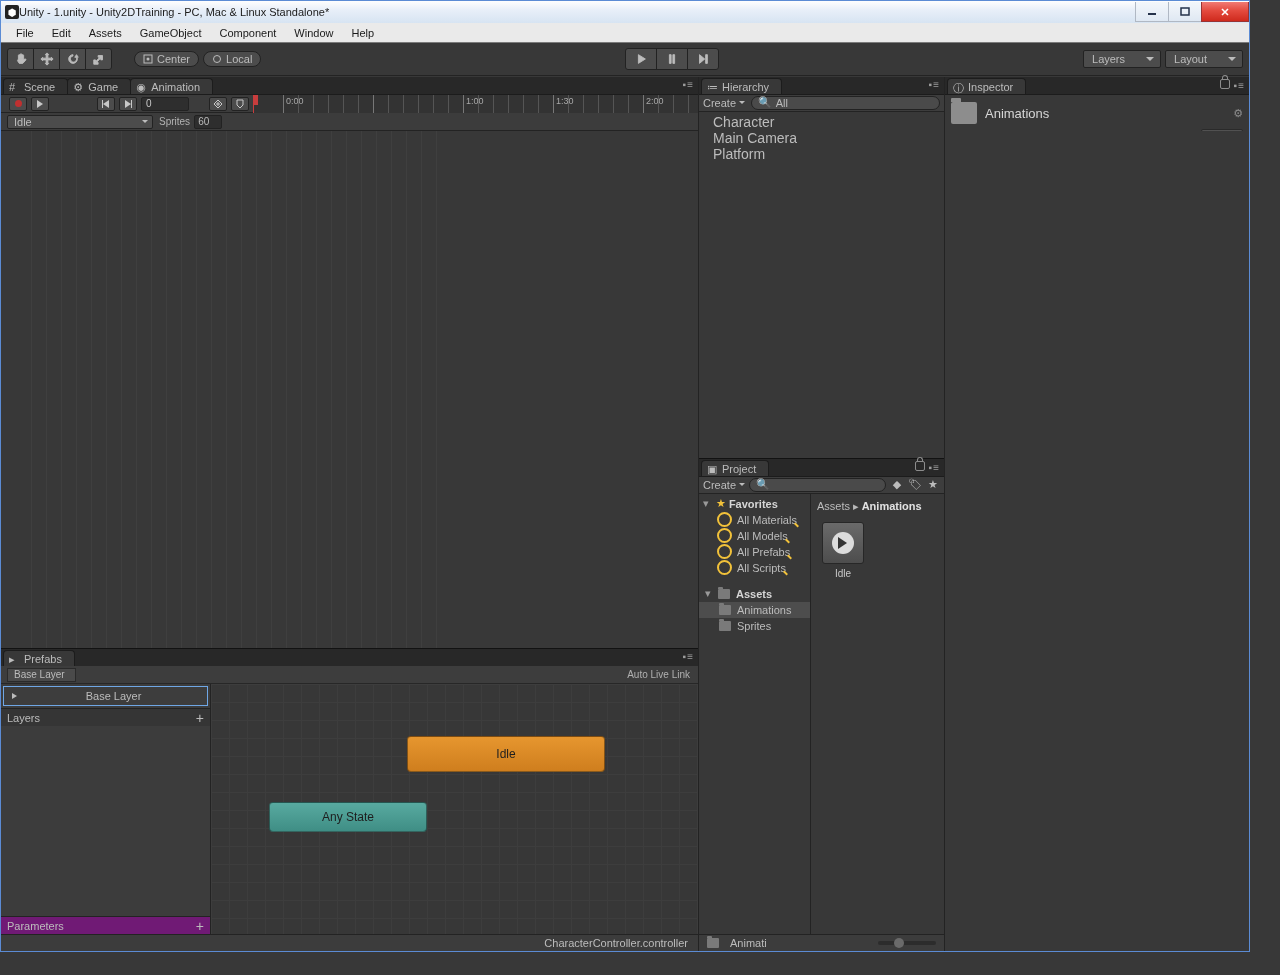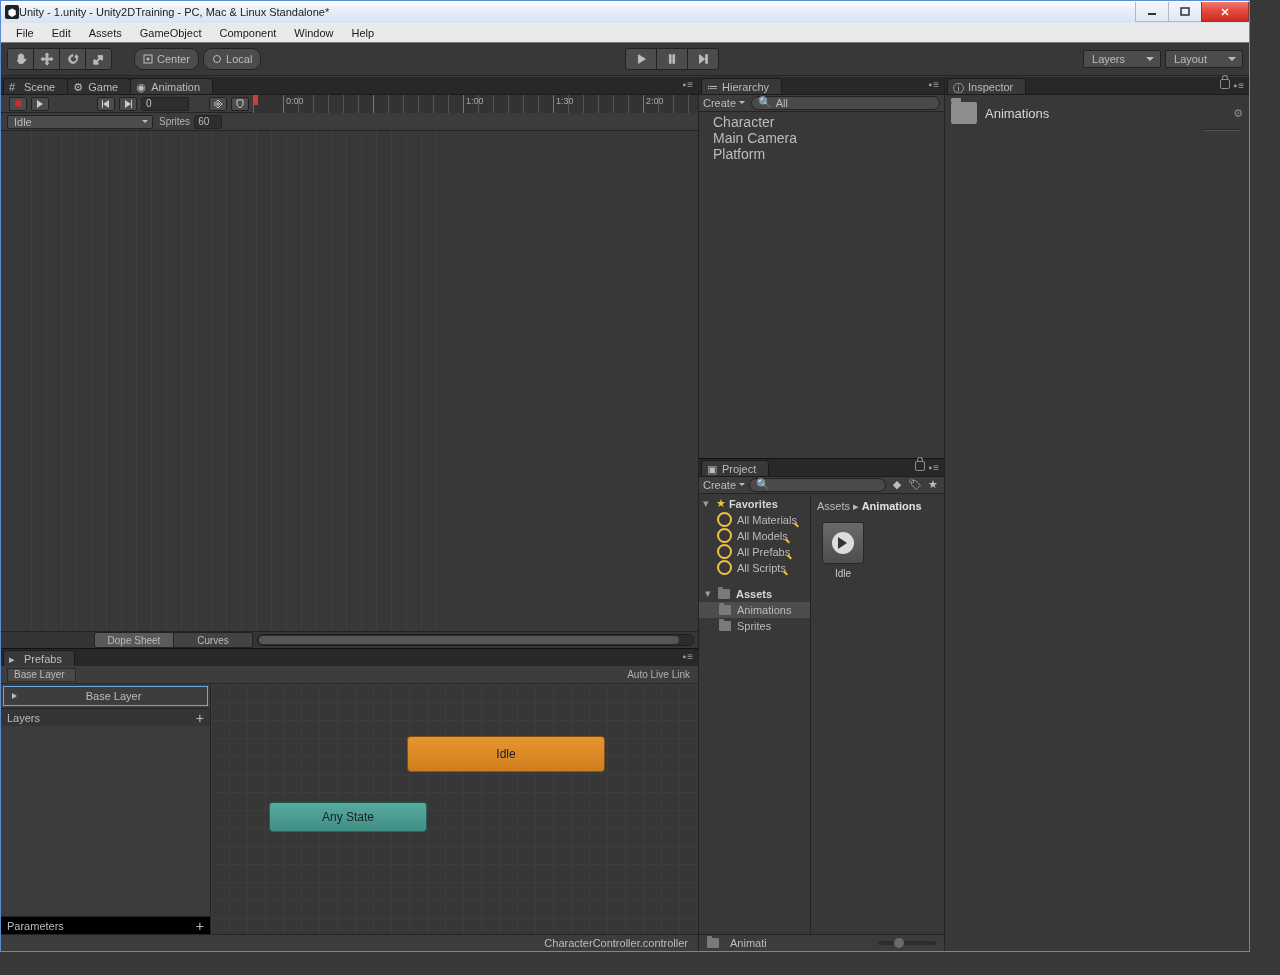--- a/index.html
+++ b/index.html
@@ -18,21 +18,21 @@
 .menubar{height:20px;background:#eaeaea;display:flex;align-items:center;padding:0 6px;gap:0;border-bottom:1px solid #7a7a7a}
 .menubar span{color:#1a1a1a;padding:2px 9px;cursor:default}
 
 .toolbar{height:33px;background:#383838;border-bottom:1px solid #232323;display:flex;align-items:center;padding:0 6px;gap:4px}
 .tbtn-group{display:flex}
 .tbtn{width:27px;height:22px;background:#4c4c4c;border:1px solid #222;display:flex;align-items:center;justify-content:center;border-radius:3px}
 .tbtn-group .tbtn{border-radius:0;margin-left:-1px}
 .tbtn-group .tbtn:first-child{border-radius:3px 0 0 3px;margin-left:0}
 .tbtn-group .tbtn:last-child{border-radius:0 3px 3px 0}
 .tbtn svg{width:14px;height:14px;fill:#bcbcbc;stroke:#bcbcbc}
-.pill{height:22px;background:#4c4c4c;border:1px solid #222;border-radius:9px;display:flex;align-items:center;padding:0 8px;gap:4px;font-size:11px}
+.pill{height:16px;background:#4c4c4c;border:1px solid #222;border-radius:9px;display:flex;align-items:center;padding:0 8px;gap:4px;font-size:11px}
 .spacer{flex:1}
 .dd{height:18px;background:#4c4c4c;border:1px solid #222;border-radius:2px;padding:0 18px 0 8px;display:flex;align-items:center;position:relative;min-width:78px}
 .dd::after{content:"";position:absolute;right:6px;top:6px;border:4px solid transparent;border-top-color:#bcbcbc}
 
 .workspace{position:absolute;top:76px;left:0;right:0;bottom:0;display:flex}
 .left-col{width:697px;display:flex;flex-direction:column}
 .mid-col{width:246px;display:flex;flex-direction:column;border-left:1px solid #232323}
 .right-col{flex:1;border-left:1px solid #232323;background:#383838}
 
 .tabs{height:17px;display:flex;align-items:flex-end;background:#282828;padding-left:2px;gap:0;position:relative}
@@ -75,21 +75,21 @@
 .animator-wrap{height:303px;border-top:1px solid #121212;display:flex;flex-direction:column}
 .animator-tabs{height:17px;background:#282828;display:flex;align-items:flex-end;padding-left:2px;position:relative}
 .animator-body{flex:1;display:flex;flex-direction:column;background:#363636;position:relative}
 .breadcrumb{height:18px;background:#3d3d3d;border-bottom:1px solid #272727;display:flex;align-items:center;padding-left:6px;position:relative}
 .breadcrumb .chip{height:14px;background:#4a4a4a;border:1px solid #2a2a2a;padding:0 10px 0 6px;font-size:10px;display:flex;align-items:center;position:relative}
 .auto-live{position:absolute;right:8px;font-size:10px;color:#b0b0b0}
 .animator-main{flex:1;display:flex;position:relative}
 .animator-side{width:210px;background:#3c3c3c;border-right:1px solid #232323;display:flex;flex-direction:column}
 .layer-row{height:20px;border:1px solid #6fa7e6;background:#3d3d3d;margin:2px;display:flex;align-items:center;padding-left:16px;font-size:11px}
 .layers-hdr{height:18px;background:#353535;display:flex;align-items:center;padding:0 6px;justify-content:space-between;border-top:1px solid #232323}
-.params-hdr{height:18px;background:#000000;display:flex;align-items:center;padding:0 6px;justify-content:space-between;border-top:1px solid #232323;margin-top:auto}
+.params-hdr{height:18px;background:#701a75;display:flex;align-items:center;padding:0 6px;justify-content:space-between;border-top:1px solid #232323;margin-top:auto}
 .grid-area{flex:1;background:#373737;position:relative;background-image:linear-gradient(#3d3d3d 1px,transparent 1px),linear-gradient(90deg,#3d3d3d 1px,transparent 1px);background-size:18px 18px}
 .state-node{position:absolute;width:198px;height:36px;border-radius:4px;display:flex;align-items:center;justify-content:center;font-size:12px;border:1px solid rgba(0,0,0,.4)}
 .state-idle{left:196px;top:52px;background:linear-gradient(#e6962f,#cf7e1e);color:#1e1e1e}
 .state-any{left:58px;top:118px;background:linear-gradient(#58aaa0,#3f8e85);color:#1e1e1e;width:158px;height:30px}
 .status-bar{height:17px;background:#3c3c3c;border-top:1px solid #232323;display:flex;align-items:center;justify-content:flex-end;padding-right:10px;font-size:10px;color:#a6a6a6}
 
 .hier-toolbar{height:17px;background:#3d3d3d;border-bottom:1px solid #232323;display:flex;align-items:center;padding:0 4px;gap:6px}
 .create-dd{font-size:10px;color:#c8c8c8;display:flex;align-items:center;gap:3px}
 .create-dd::after{content:"";border:3px solid transparent;border-top-color:#bcbcbc;margin-top:2px}
 .search-pill{flex:1;height:14px;background:#4a4a4a;border:1px solid #222;border-radius:7px;display:flex;align-items:center;padding:0 6px;gap:4px;font-size:10px;color:#888}
@@ -364,31 +364,20 @@
               <div style="position: absolute; top: 0px; bottom: 0px; left: 330px; border-left: 1px solid rgb(63, 63, 63);"></div>
               <div style="position: absolute; top: 0px; bottom: 0px; left: 345px; border-left: 1px solid rgb(63, 63, 63);"></div>
               <div style="position: absolute; top: 0px; bottom: 0px; left: 360px; border-left: 1px solid rgb(63, 63, 63);"></div>
               <div style="position: absolute; top: 0px; bottom: 0px; left: 375px; border-left: 1px solid rgb(63, 63, 63);"></div>
               <div style="position: absolute; top: 0px; bottom: 0px; left: 390px; border-left: 1px solid rgb(63, 63, 63);"></div>
               <div style="position: absolute; top: 0px; bottom: 0px; left: 405px; border-left: 1px solid rgb(63, 63, 63);"></div>
               <div style="position: absolute; top: 0px; bottom: 0px; left: 420px; border-left: 1px solid rgb(63, 63, 63);"></div>
               <div style="position: absolute; top: 0px; bottom: 0px; left: 435px; border-left: 1px solid rgb(63, 63, 63);"></div>
             </div>
         </div>
-        <div class="anim-footer">
-          <div class="anim-footer-left">
-            <div class="ftab active">Dope Sheet</div>
-            <div class="ftab">Curves</div>
-          </div>
-          <div class="h-scroll">
-              <div class="track">
-                <div class="thumb"></div>
-              </div>
-            </div>
-        </div>
       </div>
 
       <div class="animator-wrap">
         <div class="animator-tabs">
           <div class="tab active">
               <span class="ticon">▸</span>
               <span>Prefabs</span>
             </div>
           <div class="tab-ctx">▪≡</div>
         </div>

